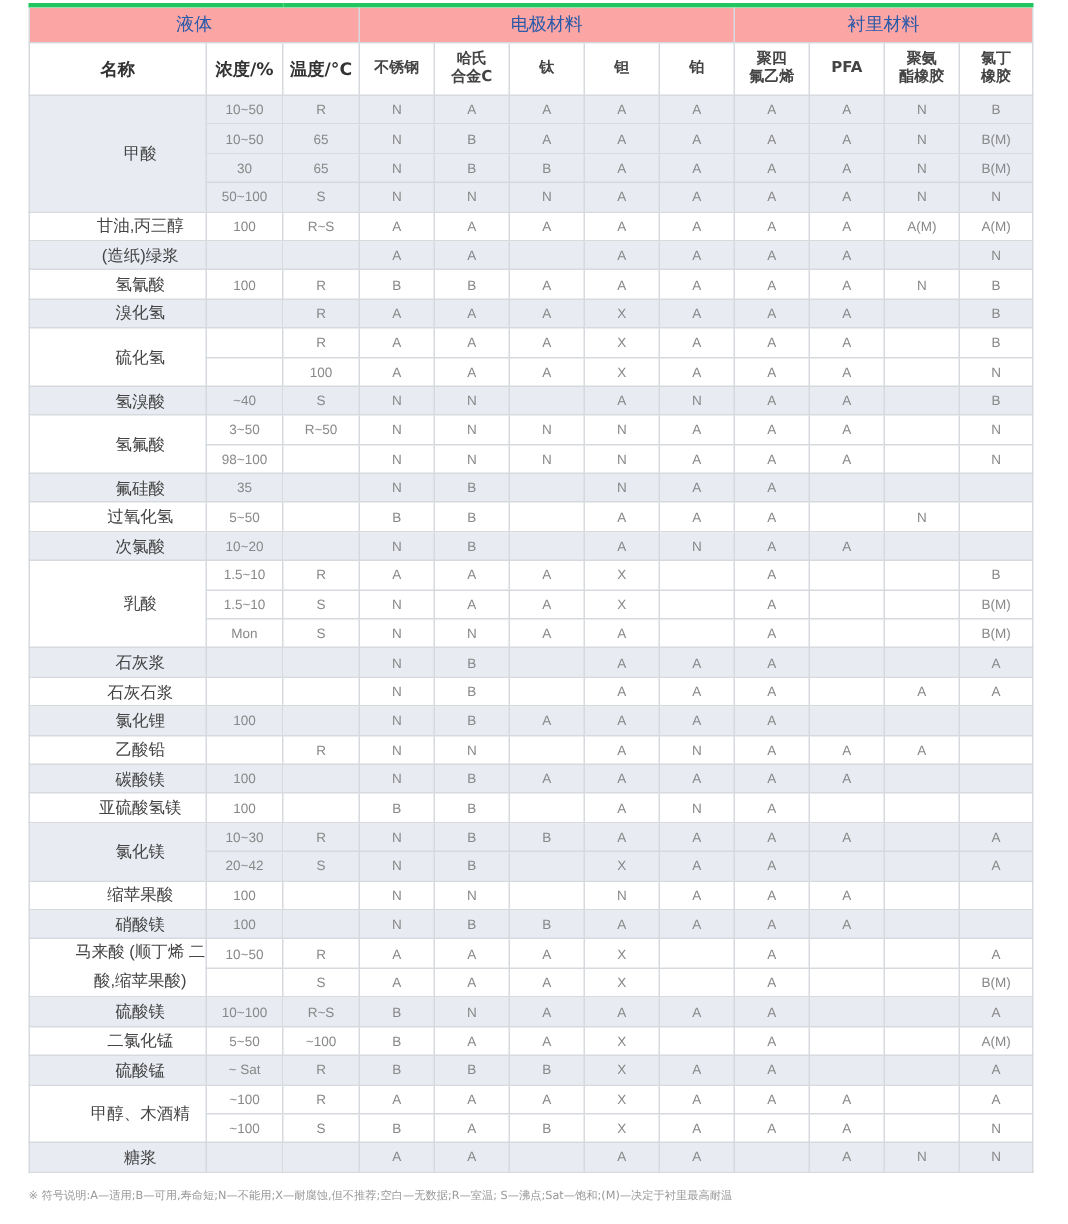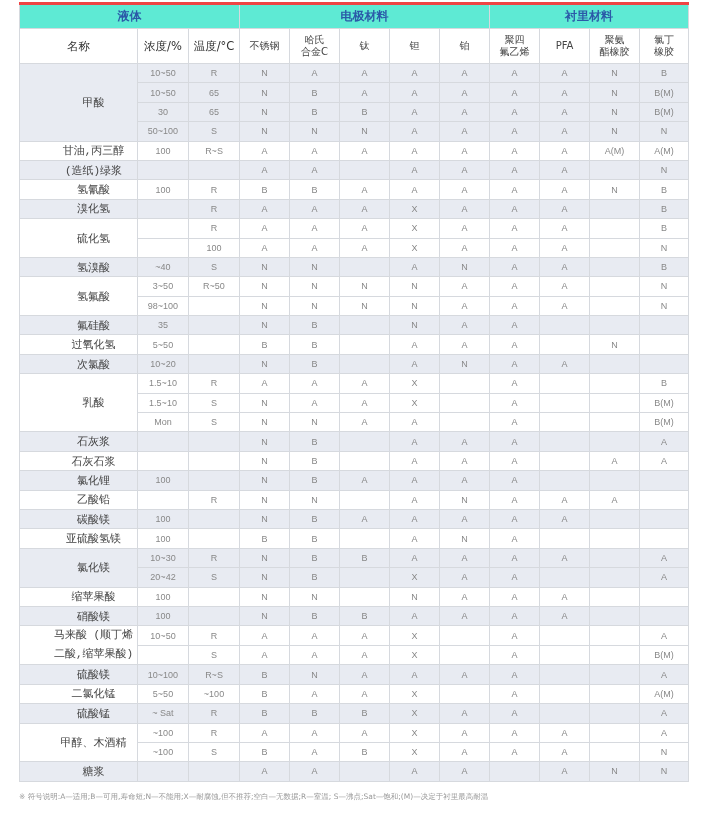--- a/index.html
+++ b/index.html
@@ -1,25 +1,25 @@
 <!DOCTYPE html>
 <html><head>
 <meta charset="utf-8">
 <style>
   html, body { margin:0; padding:0; background:#ffffff; }
   body { width:712px; height:816px; position:relative; overflow:hidden;
          font-family:"DejaVu Sans", "Liberation Sans", sans-serif; }
   .wrap { position:absolute; left:19px; top:2px; width:669px; }
   table { border-collapse:collapse; table-layout:fixed; width:669px; }
   td, th { padding:0; text-align:center; vertical-align:middle; border:1px solid #d6d9de; overflow:hidden; white-space:nowrap; }
-  thead tr.grp th { height:23px; background:#5eead4; color:#2b5aa8; font-size:12px; font-weight:bold; border-top:3px solid #ef4444; }
-  thead tr.cols th { height:34px; background:#ffffff; color:#444; font-size:10px; font-weight:normal; line-height:12px; }
+  thead tr.grp th { height:23px; background:#fca5a5; color:#2b5aa8; font-size:12px; font-weight:normal; border-top:3px solid #22c55e; }
+  thead tr.cols th { height:34px; background:#ffffff; color:#444; font-size:10px; font-weight:bold; line-height:12px; }
   thead tr.cols th.big { font-size:11.5px; color:#333; }
   tbody td { height:18.4px; font-size:9px; color:#888; font-family:"Liberation Sans", sans-serif; }
-  tbody td.name { font-size:11px; color:#444; font-family:Liberation Mono, monospace;padding-left:30px; }
+  tbody td.name { font-size:11px; color:#444; font-family:Liberation Sans, sans-serif;padding-left:30px; }
   tbody tr.shade td { background:#e8ebf2; }
   tbody tr.plain td { background:#ffffff; }
   td.name.shade { background:#e8ebf2 !important; }
   td.name.plain { background:#ffffff !important; }
   .note { position:absolute; left:19px; top:792px; font-size:7.5px; color:#999; white-space:nowrap; }
   td.wrap2 { white-space:normal; line-height:19px;margin-top:15px; }
 </style>
 </head>
 <body>
 

